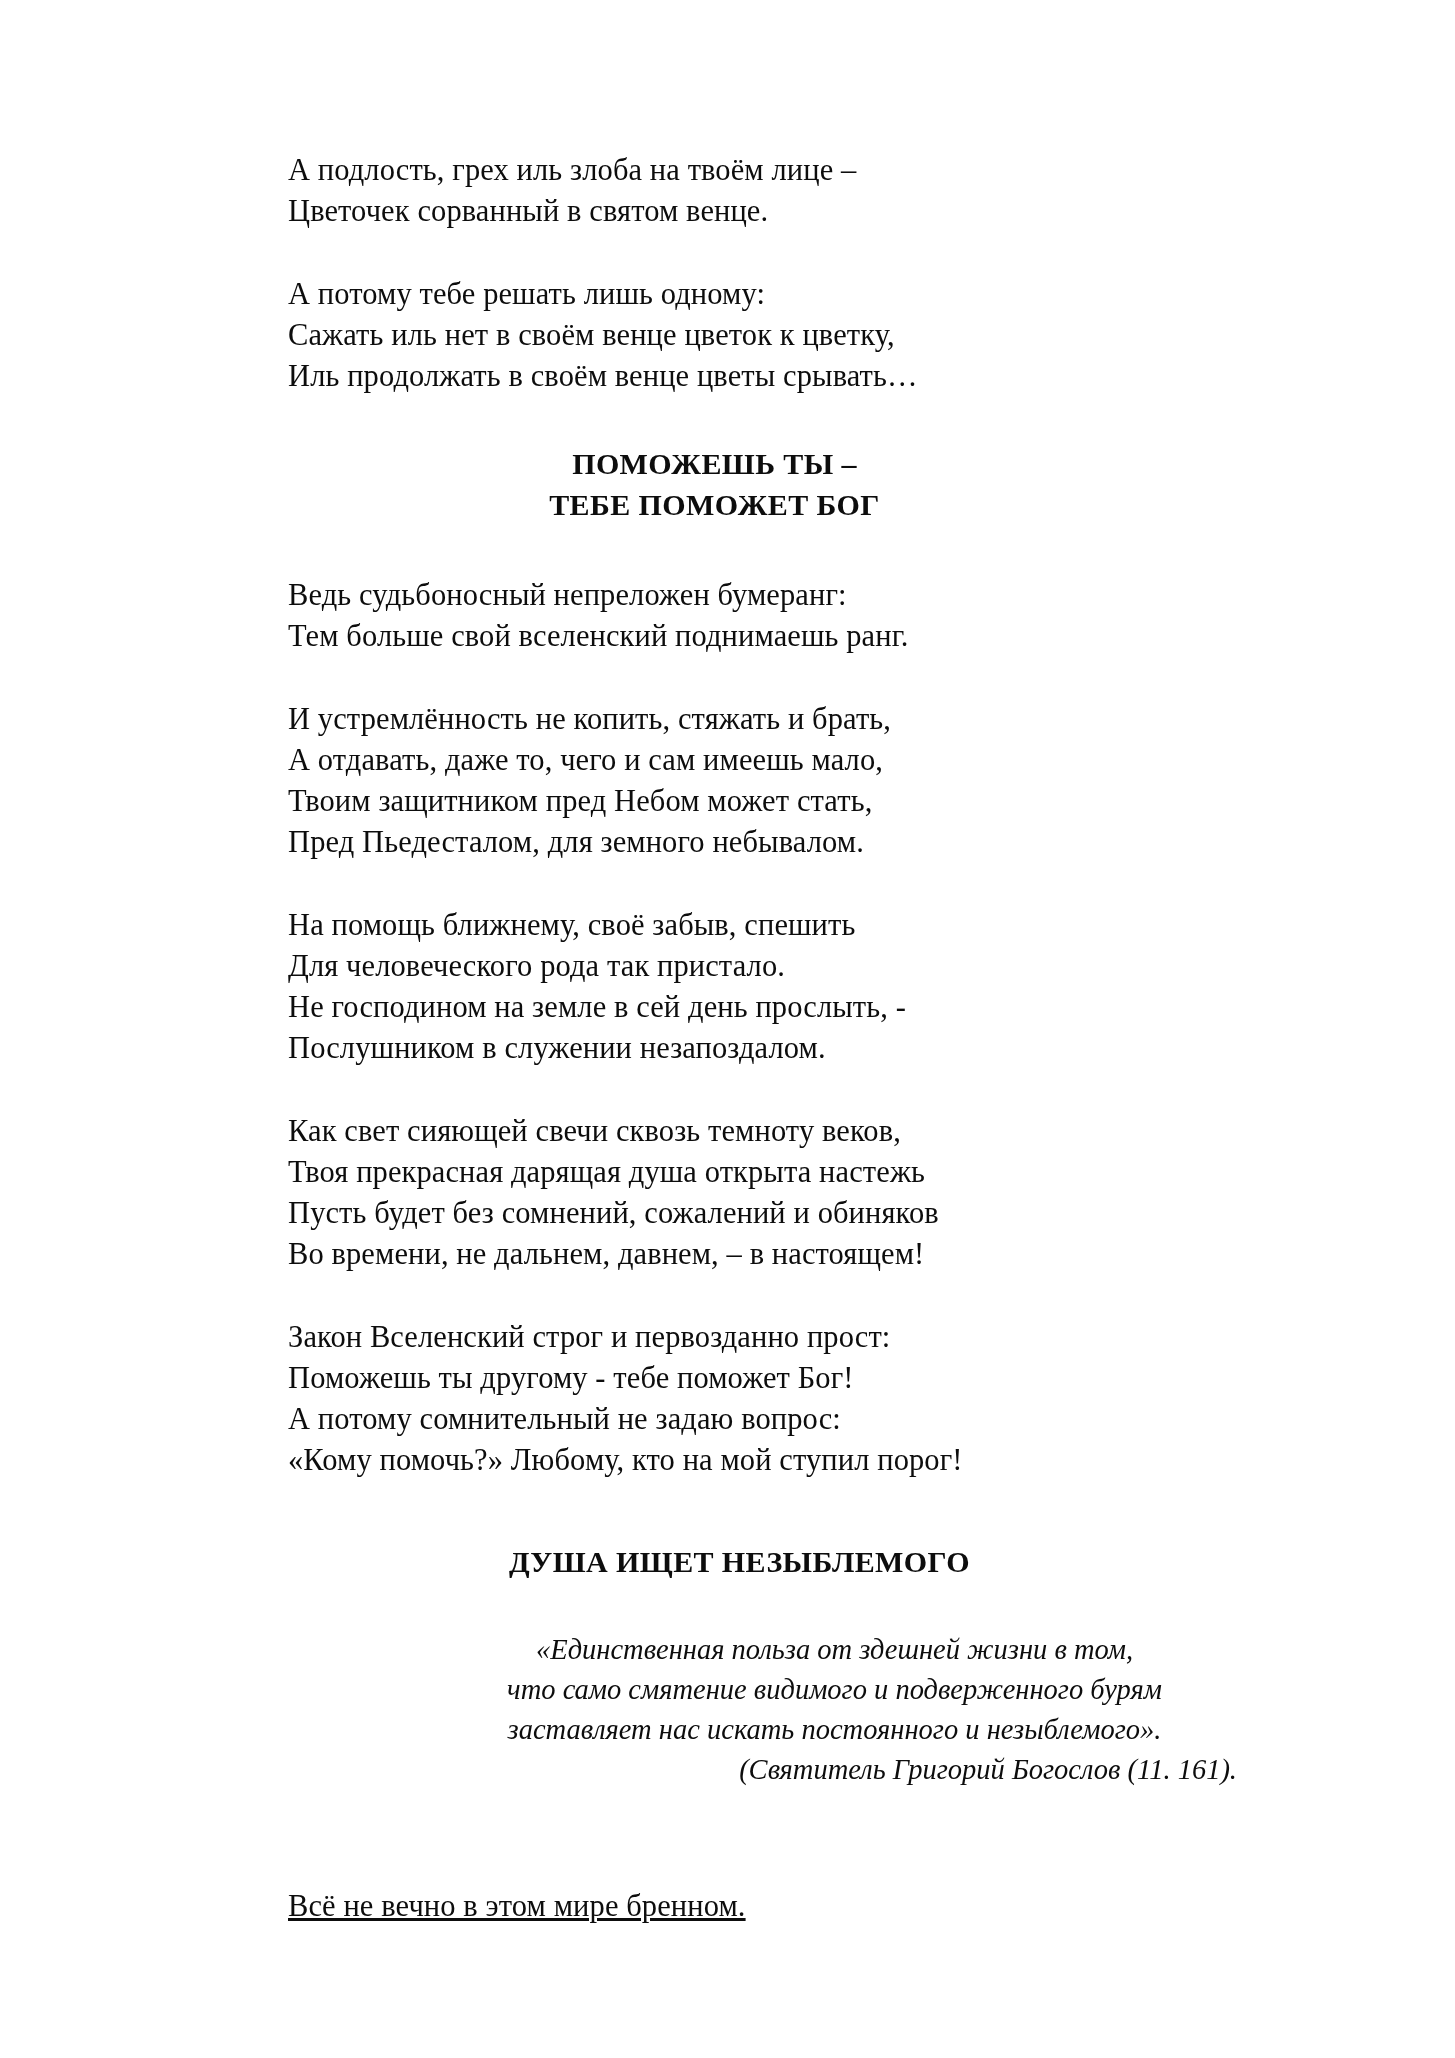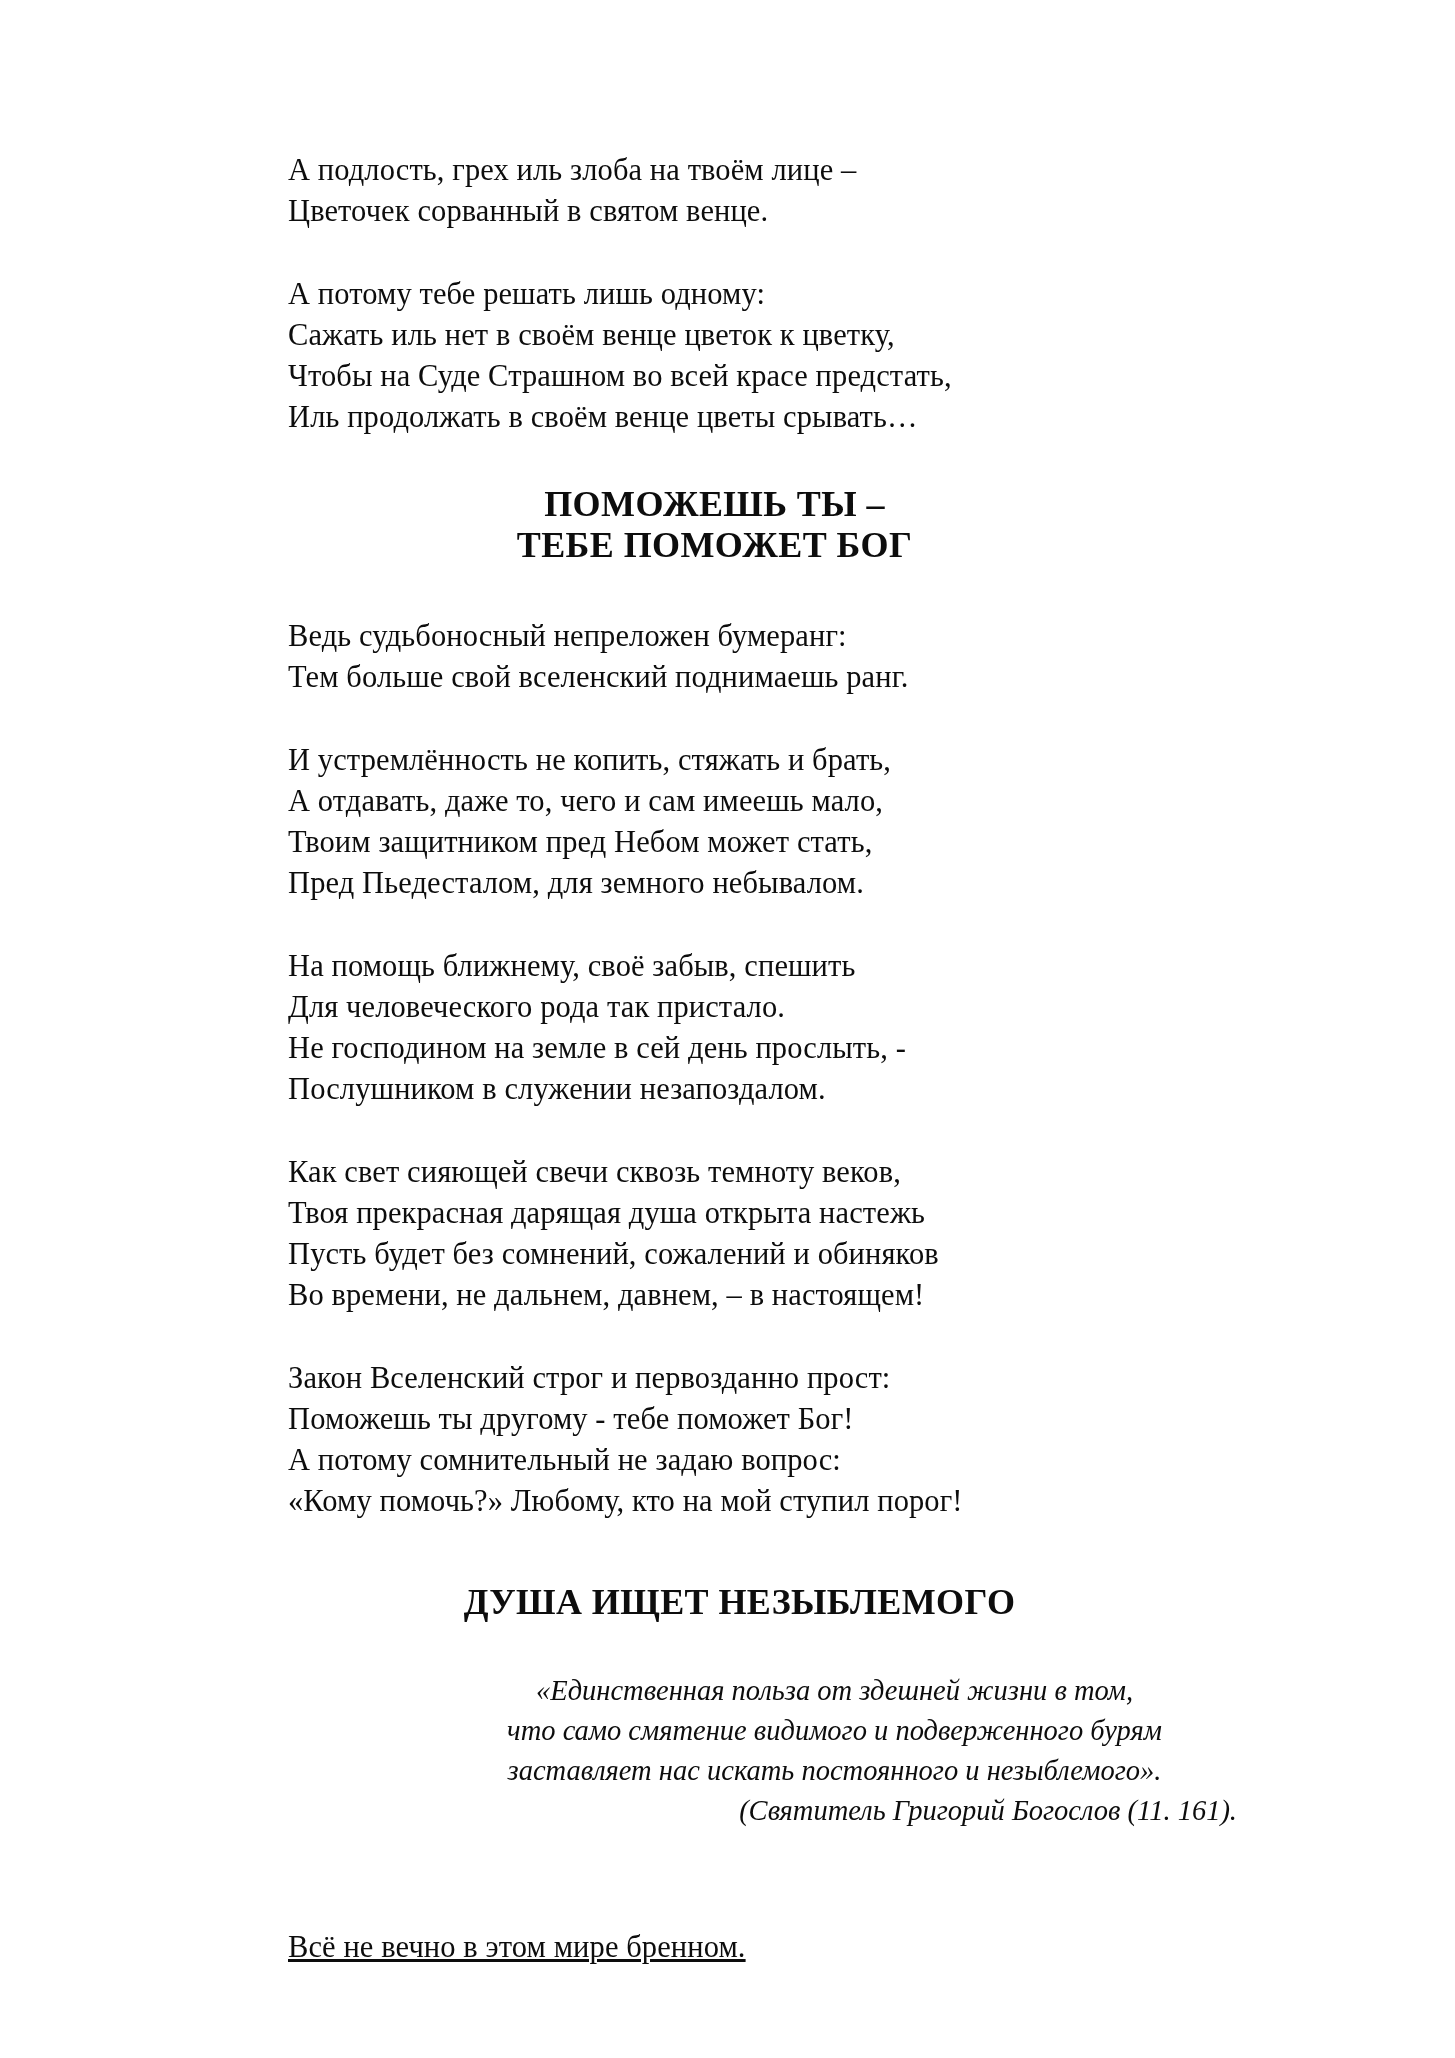--- a/index.html
+++ b/index.html
@@ -42,21 +42,21 @@
     letter-spacing: 0.1px;
     white-space: pre-wrap;
     margin: 0;
   }
   .indent-block {
     padding-left: 36px;
   }
   .heading {
     text-align: center;
     font-weight: bold;
-    font-size: 36px;
+    font-size: 30px;
     line-height: 41px;
     letter-spacing: 0.4px;
     margin: 0;
     padding: 0;
   }
   .heading-block {
     margin: 46px 0 50px 0;
     padding-right: 90px;
   }
   .heading-block.single {
@@ -98,21 +98,20 @@
   <div class="content">
 
     <div class="stanza indent-block">
       <p class="line">А подлость, грех иль злоба на твоём лице –</p>
       <p class="line">Цветочек сорванный в святом венце.</p>
     </div>
 
     <div class="stanza indent-block">
       <p class="line">А потому тебе решать лишь одному:</p>
       <p class="line">Сажать иль нет в своём венце цветок к цветку,</p>
-      <p class="line">Чтобы на Суде Страшном во всей красе предстать,</p>
       <p class="line">Иль продолжать в своём венце цветы срывать…</p>
     </div>
 
     <div class="heading-block">
       <p class="heading">ПОМОЖЕШЬ ТЫ –</p>
       <p class="heading">ТЕБЕ ПОМОЖЕТ БОГ</p>
     </div>
 
     <div class="stanza indent-block">
       <p class="line">Ведь судьбоносный непреложен бумеранг:</p>

